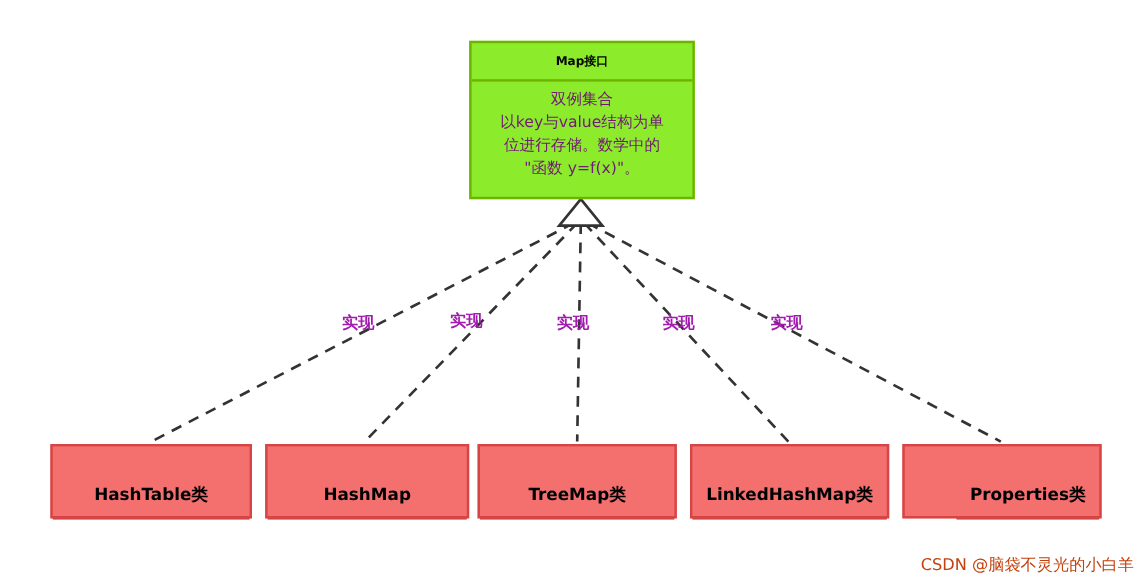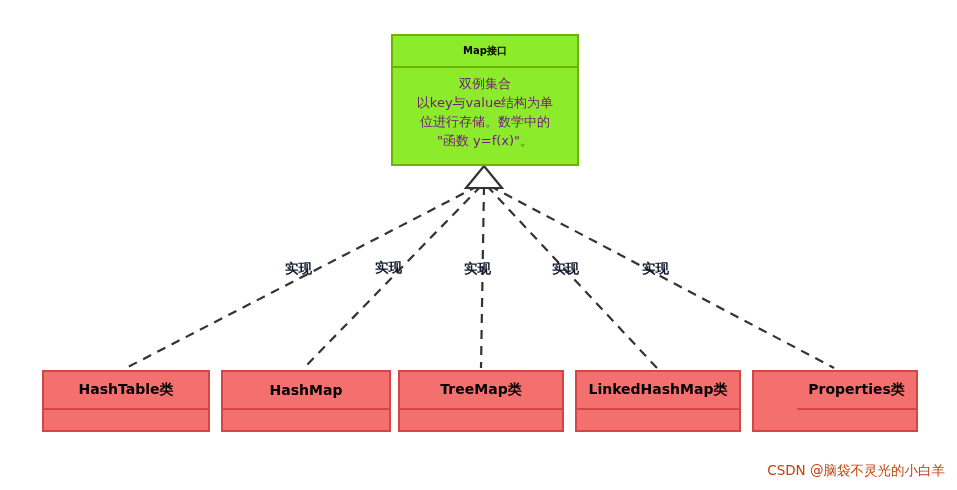--- a/index.html
+++ b/index.html
@@ -74,37 +74,38 @@
   .leaf {
     top: 370px;
     height: 62px;
     border-color: #d64545;
     background: #f4706e;
   }
   .leaf .uml-title {
     height: 38px;
     font-size: 14px;
     border-bottom-color: #d64545;
+    margin-top: 23px;
   }
   .leaf .uml-body {
     height: 20px;
   }
 
   #leaf-0 { left: 42px;  width: 168px; }
   #leaf-1 { left: 221px; width: 170px; }
   #leaf-2 { left: 398px; width: 166px; }
   #leaf-3 { left: 575px; width: 166px; }
   #leaf-4 { left: 752px; width: 166px; padding-left: 43px; }
 
   
   .edge-label {
     position: absolute;
     font-size: 13.5px;
     font-weight: bold;
-    color: #0f172a;
+    color: #a21caf;
     white-space: nowrap;
   }
   #label-0 { left: 285px; top: 260px; }
   #label-1 { left: 375px; top: 259px; }
   #label-2 { left: 464px; top: 260px; }
   #label-3 { left: 552px; top: 260px; }
   #label-4 { left: 642px; top: 260px; }
 
   
   #watermark {

